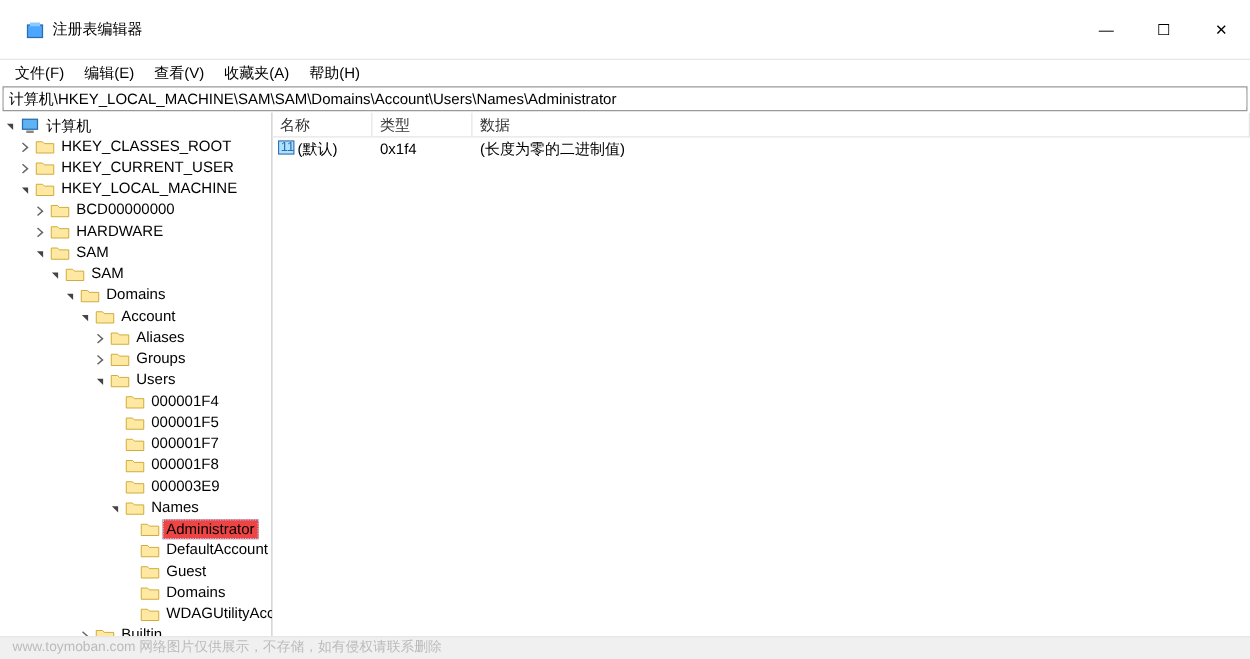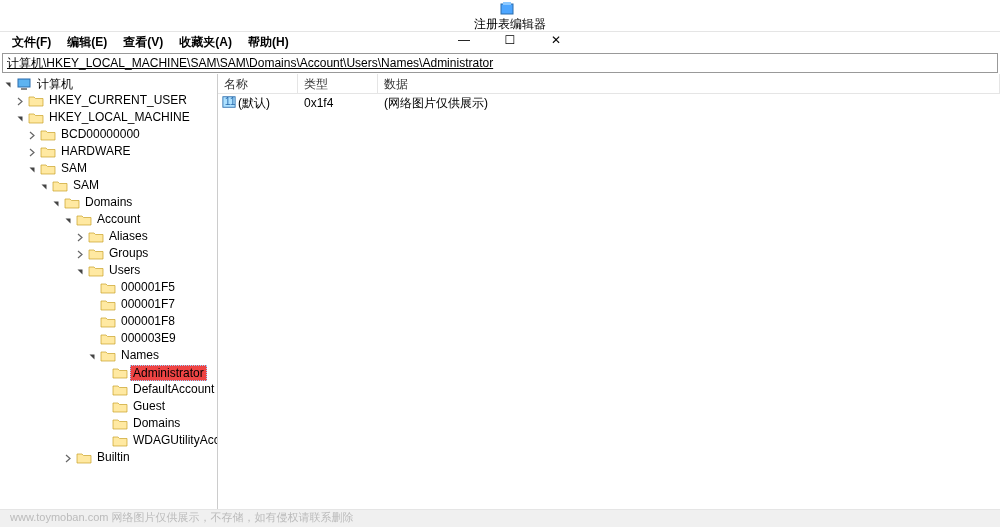--- a/index.html
+++ b/index.html
@@ -1,27 +1,27 @@
 <!DOCTYPE html>
 <html><head>
 <meta charset="utf-8">
 <style>
 * { box-sizing: border-box; margin: 0; padding: 0; font-family: "Microsoft YaHei", "Segoe UI", sans-serif; font-size: 12px; }
 body { background: #fff; width: 1000px; height: 527px; overflow: hidden; position: relative; }
 
-.titlebar { height: 32px; display: flex; align-items: center; padding-left: 20px; background: #fff; border-bottom: 1px solid #e5e5e5; flex-direction: column; }
+.titlebar { height: 48px; display: flex; align-items: center; padding-left: 20px; background: #fff; border-bottom: 1px solid #e5e5e5; }
 .titlebar .app-icon { width: 16px; height: 16px; margin-right: 6px; }
 .titlebar .title { flex: 1; color: #000; }
 .win-controls { display: flex; height: 100%; }
 .win-btn { width: 46px; height: 100%; display: flex; align-items: center; justify-content: center; color: #000; }
 
 .menubar { height: 20px; display: flex; align-items: center; padding-left: 4px; background: #fff; }
-.menu-item { padding: 2px 8px; color: #000; font-weight: bold; }
-
-.addressbar { height: 20px; display: flex; align-items: center; border: 1px solid #999; margin: 1px 2px; background: #fff; text-decoration: underline; }
+.menu-item { padding: 2px 8px; color: #000; }
+
+.addressbar { height: 20px; display: flex; align-items: center; border: 1px solid #999; margin: 1px 2px; background: #fff; }
 .addressbar input { flex: 1; border: none; outline: none; padding: 0 4px; font-size: 12px; }
 
 .content { display: flex; height: calc(527px - 30px - 20px - 22px - 18px); }
 .tree-panel { width: 218px; border-right: 1px solid #ccc; overflow: auto; padding-top: 2px; }
 .values-panel { flex: 1; overflow: auto; }
 
 .tree-row { display: flex; align-items: flex-start; height: 17px; white-space: nowrap; position: relative; }
 .tree-row.selected .node-label { background: #ef4444; border: 1px dotted #99d1ff; padding: 0 2px; }
 .expander { width: 16px; height: 16px; display: flex; align-items: center; justify-content: center; flex-shrink: 0; cursor: pointer; }
 .expander svg { width: 9px; height: 9px; }
@@ -91,20 +91,32 @@
       <div class="tree-row">
         <span class="indent-spacer" style="width: 12px;"></span>
         <span class="expander">
           <svg viewBox="0 0 9 9">
             <path d="M2 1 L6 4.5 L2 8" fill="none" stroke="#666" stroke-width="1.2"></path>
           </svg>
         </span>
         <span class="node-icon"><svg viewBox="0 0 16 16">
             <path d="M1 4 h5 l1.5 1.5 H15 V13 H1 z" fill="#FFE9A2" stroke="#C9A227" stroke-width="0.7"></path>
           </svg></span>
+        <span class="node-label">HKEY_CLASSES_ROOT</span>
+      </div>
+      <div class="tree-row">
+        <span class="indent-spacer" style="width: 12px;"></span>
+        <span class="expander">
+          <svg viewBox="0 0 9 9">
+            <path d="M2 1 L6 4.5 L2 8" fill="none" stroke="#666" stroke-width="1.2"></path>
+          </svg>
+        </span>
+        <span class="node-icon"><svg viewBox="0 0 16 16">
+            <path d="M1 4 h5 l1.5 1.5 H15 V13 H1 z" fill="#FFE9A2" stroke="#C9A227" stroke-width="0.7"></path>
+          </svg></span>
         <span class="node-label">HKEY_CURRENT_USER</span>
       </div>
       <div class="tree-row">
         <span class="indent-spacer" style="width: 12px;"></span>
         <span class="expander">
           <svg viewBox="0 0 9 9">
             <path d="M1.5 2.5 L6.5 2.5 L6.5 7.5 z" fill="#444"></path>
           </svg>
         </span>
         <span class="node-icon"><svg viewBox="0 0 16 16">
@@ -212,20 +224,28 @@
         <span class="indent-spacer" style="width: 72px;"></span>
         <span class="expander">
           <svg viewBox="0 0 9 9">
             <path d="M1.5 2.5 L6.5 2.5 L6.5 7.5 z" fill="#444"></path>
           </svg>
         </span>
         <span class="node-icon"><svg viewBox="0 0 16 16">
             <path d="M1 4 h5 l1.5 1.5 H15 V13 H1 z" fill="#FFE9A2" stroke="#C9A227" stroke-width="0.7"></path>
           </svg></span>
         <span class="node-label">Users</span>
+      </div>
+      <div class="tree-row">
+        <span class="indent-spacer" style="width: 84px;"></span>
+        <span class="expander"></span>
+        <span class="node-icon"><svg viewBox="0 0 16 16">
+            <path d="M1 4 h5 l1.5 1.5 H15 V13 H1 z" fill="#FFE9A2" stroke="#C9A227" stroke-width="0.7"></path>
+          </svg></span>
+        <span class="node-label">000001F4</span>
       </div>
       <div class="tree-row">
         <span class="indent-spacer" style="width: 84px;"></span>
         <span class="expander"></span>
         <span class="node-icon"><svg viewBox="0 0 16 16">
             <path d="M1 4 h5 l1.5 1.5 H15 V13 H1 z" fill="#FFE9A2" stroke="#C9A227" stroke-width="0.7"></path>
           </svg></span>
         <span class="node-label">000001F5</span>
       </div>
       <div class="tree-row">
@@ -326,20 +346,20 @@
     <div id="values-body">
         <div class="value-row">
           <div class="cname">
             <span><svg width="14" height="14" viewBox="0 0 16 16">
                 <rect x="1" y="2" width="14" height="12" fill="#aee1ff" stroke="#2a6cad"></rect>
                 <text x="3" y="11" font-size="7" fill="#2a6cad">110</text>
               </svg></span>
             <span>(默认)</span>
           </div>
           <div class="ctype">0x1f4</div>
-          <div class="cdata">(网络图片仅供展示)</div>
+          <div class="cdata">(长度为零的二进制值)</div>
         </div>
       </div>
   </div>
 </div>
 
 <div class="statusbar"></div>
 <div class="watermark">www.toymoban.com 网络图片仅供展示，不存储，如有侵权请联系删除</div>
 
 </body></html>

